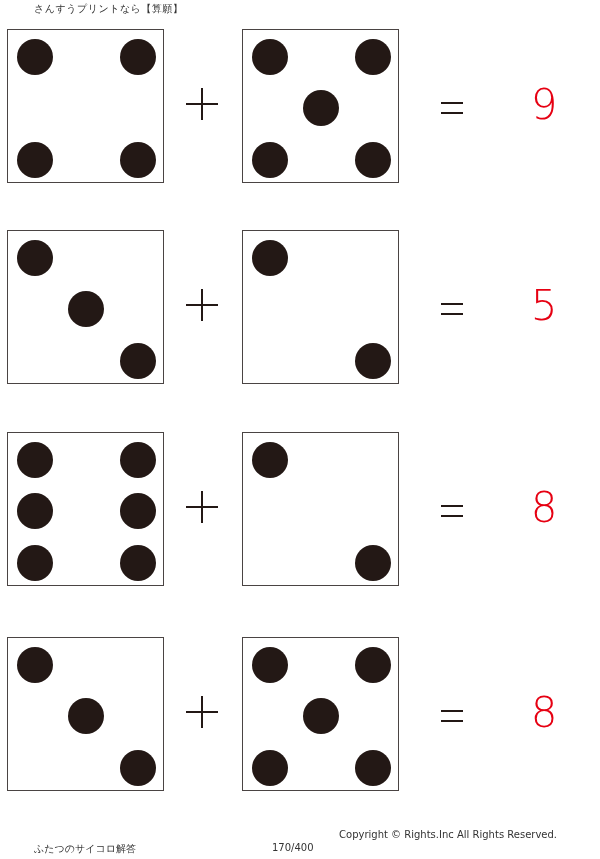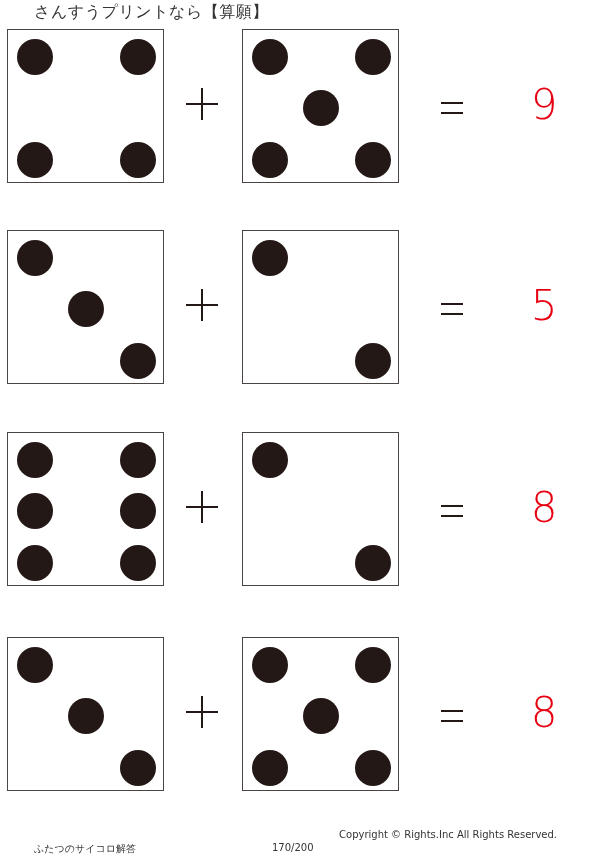--- a/index.html
+++ b/index.html
@@ -1,18 +1,18 @@
 <!DOCTYPE html>
 <html><head>
 <meta charset="utf-8">
 <style>
   html, body { margin:0; padding:0; background:#ffffff; }
   body { width:600px; height:859px; position:relative; overflow:hidden;
          font-family:"DejaVu Sans", sans-serif; color:#231815; }
-  .header { position:absolute; left:34px; top:2px; font-size:16px; color:#333; letter-spacing:0.5px; }
+  .header { position:absolute; left:34px; top:2px; font-size:10px; color:#333; letter-spacing:0.5px; }
   .row { position:absolute; left:0; width:600px; height:157px; }
   .die { position:absolute; top:0; width:157px; height:154px; border:1.5px solid #4a4443; box-sizing:border-box; background:#fff; }
   .die.d1 { left:7px; }
   .die.d2 { left:242px; }
   .pip { position:absolute; width:36px; height:36px; border-radius:50%; background:#231815; }
   .op { position:absolute; font-family:"DejaVu Sans", sans-serif; font-weight:200; color:#231815; }
   .plus { left:186px; top:57px; width:36px; height:36px; }
   .plus::before { content:""; position:absolute; left:0; top:17px; width:32px; height:1.8px; background:#231815; }
   .plus::after { content:""; position:absolute; left:15px; top:2px; width:1.8px; height:32px; background:#231815; }
   .eq { left:441px; top:73px; width:23px; height:14px; }
@@ -93,16 +93,16 @@
         <div class="pip" style="left: 60px; top: 60px; background: rgb(35, 24, 21);"></div>
         <div class="pip" style="left: 9px; top: 112px; background: rgb(35, 24, 21);"></div>
         <div class="pip" style="left: 112px; top: 112px; background: rgb(35, 24, 21);"></div>
       </div>
     <div class="op eq"></div>
     <div class="answer">8</div>
   </div>
 </div>
 
 <div class="footer-left">ふたつのサイコロ解答</div>
-<div class="footer-mid">170/200</div>
+<div class="footer-mid">170/400</div>
 <div class="footer-right">
   <div>Copyright ©  Rights.Inc All Rights Reserved.</div>
 </div>
 
 </body></html>

